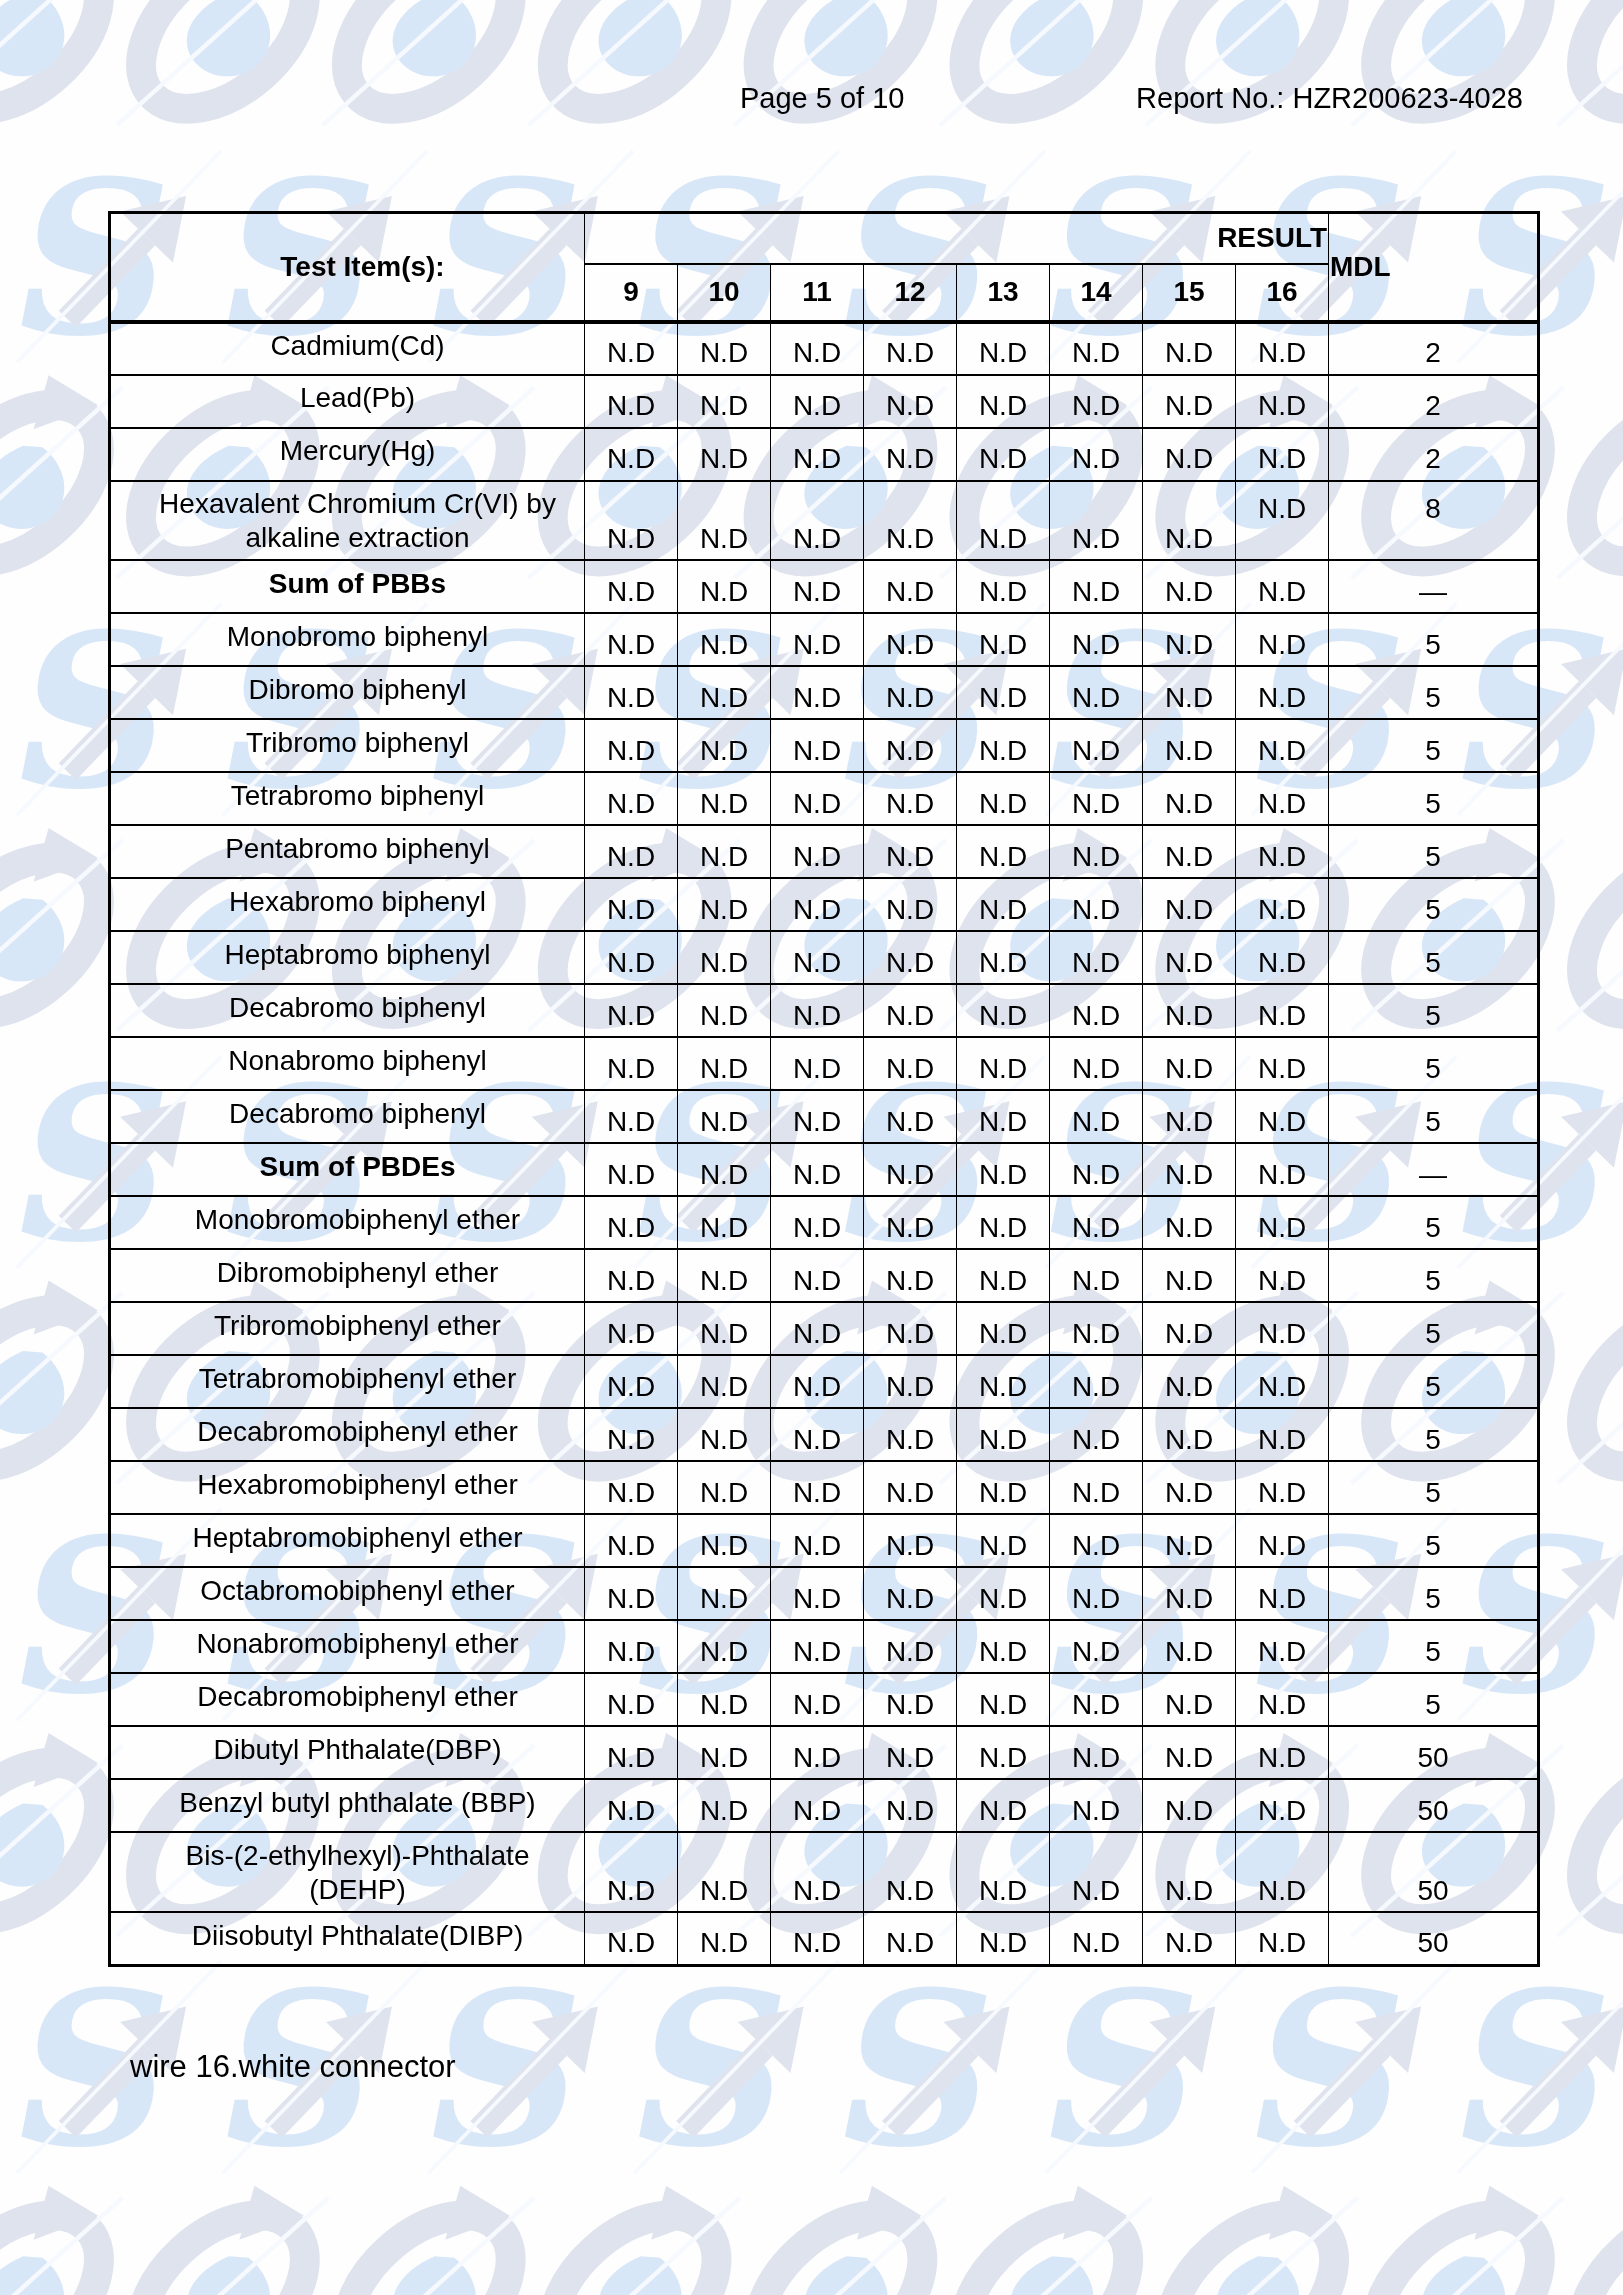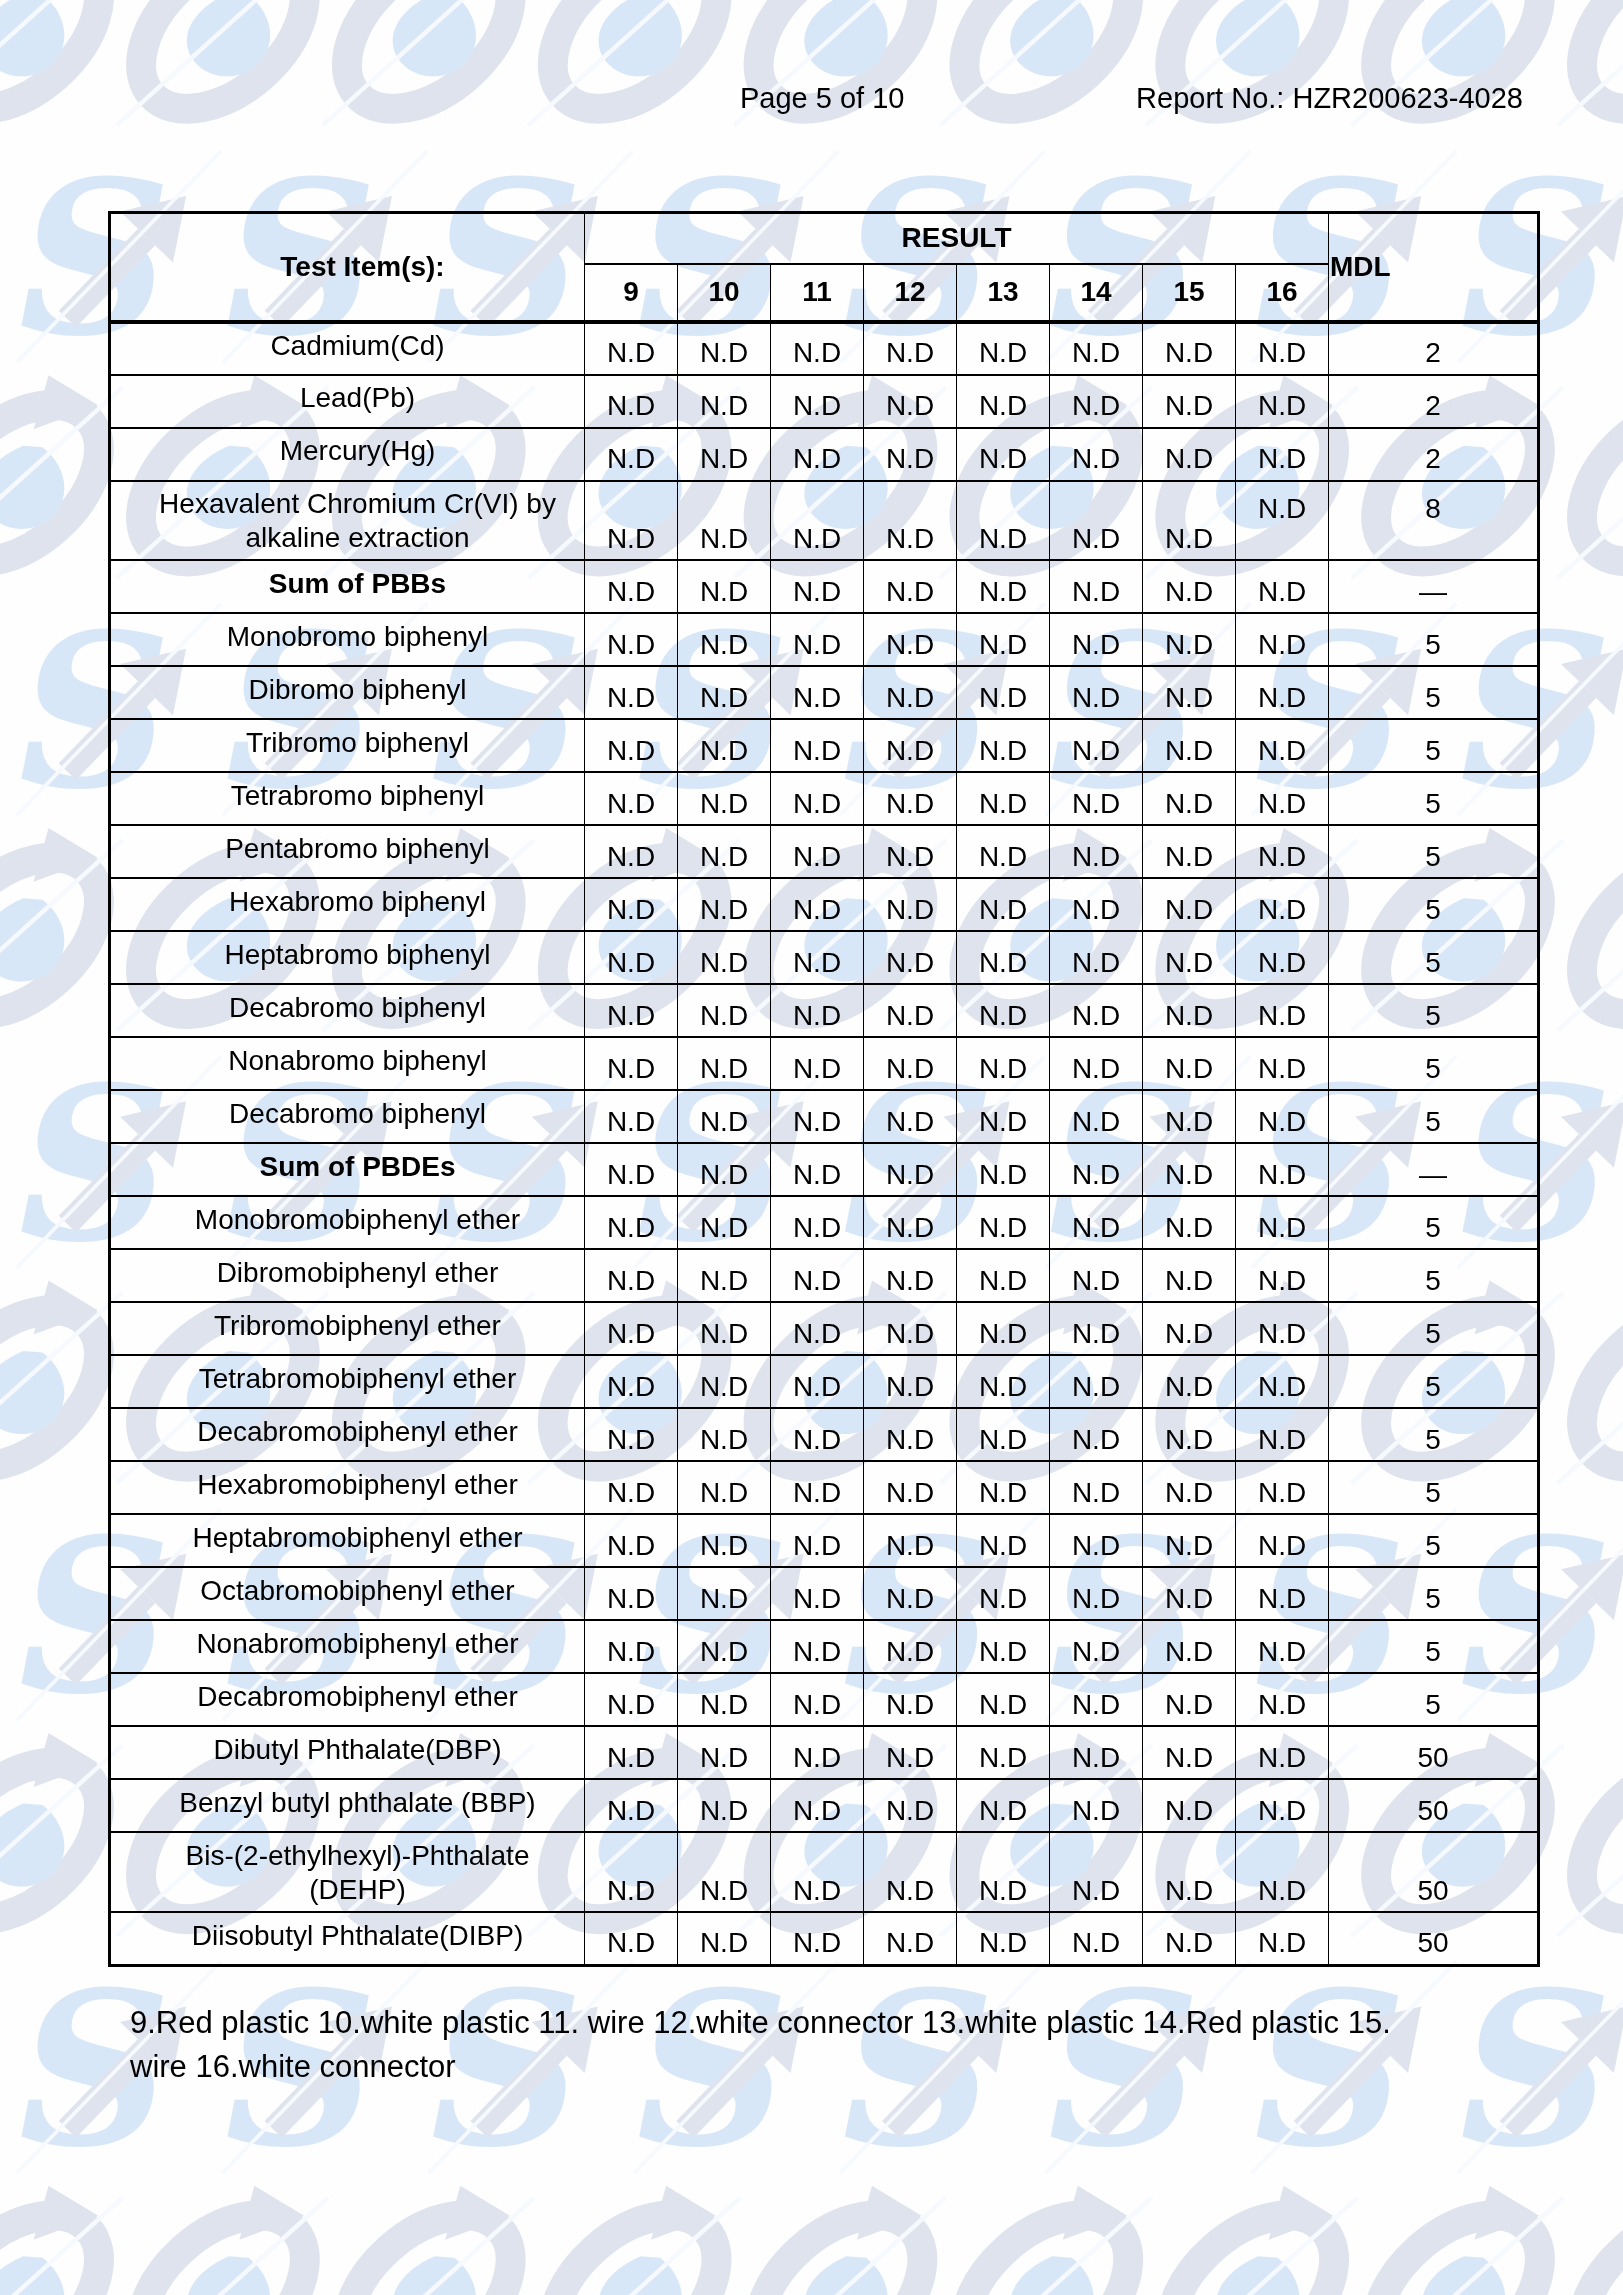--- a/index.html
+++ b/index.html
@@ -68,21 +68,21 @@
   thead tr.result-row { height: 51px; }
   thead tr.sample-row { height: 58px; }
   th.th-item {
     text-align: center;
     vertical-align: middle;
     padding-left: 31px;
     font-weight: bold;
     border-bottom: 4.1px solid #000;
   }
   th.th-result {
-    text-align: center;
+    text-align: right;
     vertical-align: middle;
     font-weight: bold;
     border-bottom: 2px solid #000;
   }
   th.th-mdl {
     text-align: left;
     vertical-align: middle;
     font-weight: bold;
     border-bottom: 4.1px solid #000;
   }
@@ -644,18 +644,18 @@
     <td class="c-val"><span>N.D</span></td>
     <td class="c-val"><span>N.D</span></td>
     <td class="c-val"><span>N.D</span></td>
     <td class="c-val"><span>N.D</span></td>
     <td class="c-mdl"><span>50</span></td>
   </tr>
         </tbody>
     </table>
 
     <p class="footnote">
-      <span>9.Red plastic 10.white plastic 11. wire 12.white connector 13.white plastic 14.Red plastic 15.</span><br>
+      <br>
       <span>wire 16.white connector</span>
     </p>
   </div>
 </div>
 
 
 </body></html>

